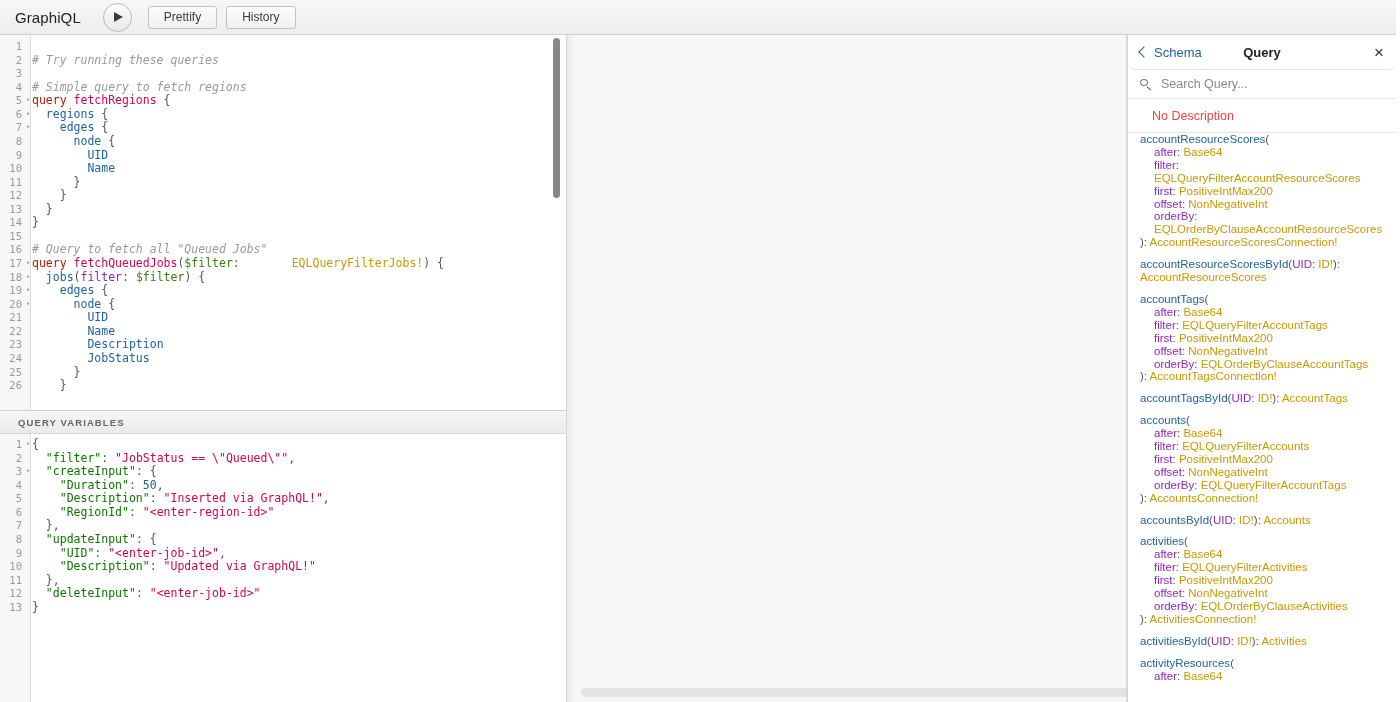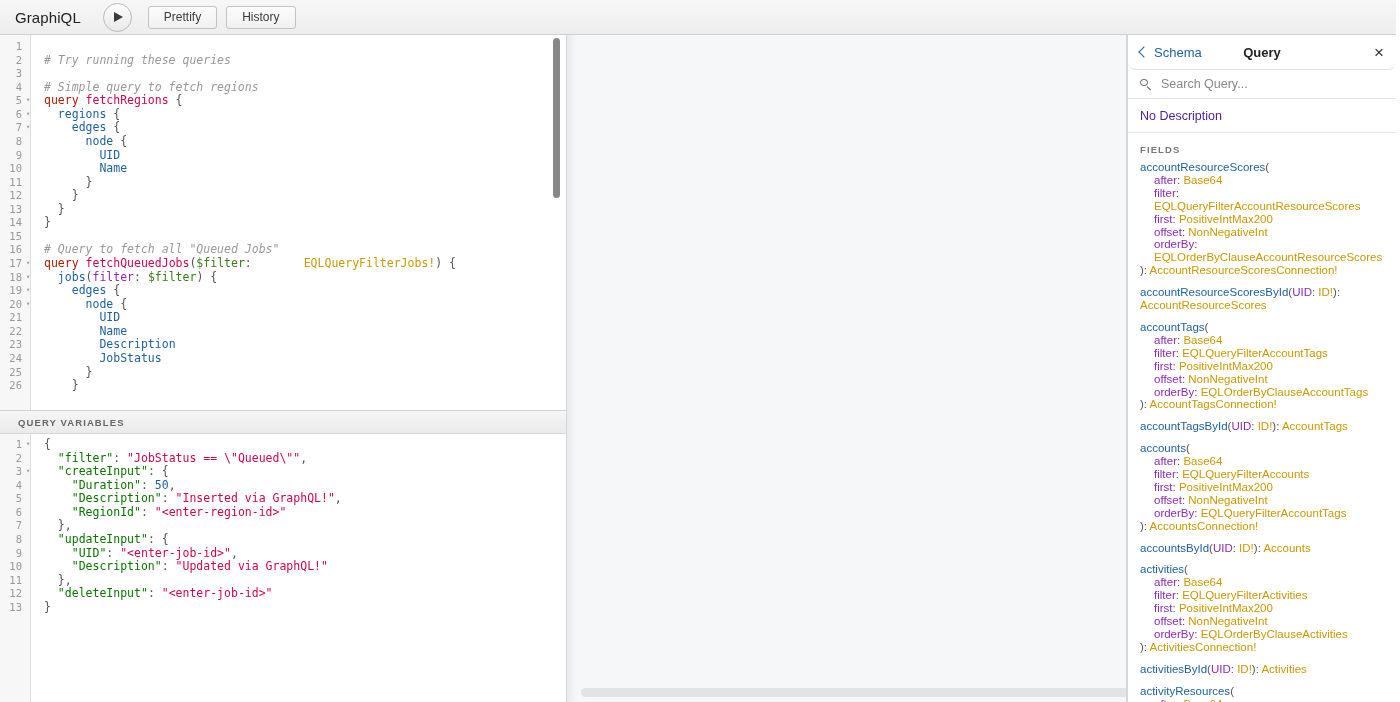--- a/index.html
+++ b/index.html
@@ -74,21 +74,21 @@
   .ln{display:flex;height:13.57px;}
   .num{
     width:22px;min-width:22px;text-align:right;color:#999;
     font-size:10.5px;padding-right:2px;user-select:none;
     font-family:"DejaVu Sans Mono","Liberation Mono",monospace;
   }
   .fold{
     width:8px;min-width:8px;text-align:center;color:#999;font-size:7px;
     user-select:none;line-height:13.57px;
   }
-  .txt{padding-left:12px;}
+  .txt{padding-left:0;}
 
   
   .t-kw{color:#b11a04;}
   .t-def{color:#d2054e;}
   .t-prop{color:#1f61a0;}
   .t-var{color:#397d13;}
   .t-attr{color:#8b2bb9;}
   .t-type{color:#ca9800;margin-left:45px;}
   .t-cmt{color:#999;font-style:italic;}
   .t-pun{color:#555;}
@@ -179,21 +179,21 @@
   .mag .stick{
     position:absolute;left:7px;top:7.5px;width:4.5px;height:1.3px;
     background:#555;transform:rotate(45deg);transform-origin:left center;
   }
   .docs-search input{
     border:0;outline:0;font-size:12.5px;color:#333;width:100%;
     background:transparent;font-family:"Liberation Sans", sans-serif;
   }
   .docs-search input::placeholder{color:#888;}
   .docs-desc{
-    padding:10px 12px 9px 12px;font-size:12.5px;color:#4c1d95;
+    padding:10px 12px 9px 24px;font-size:12.5px;color:#ef4444;
     border-bottom:1px solid #e6e6e6;
   }
   .docs-fields-label{
     padding:11px 12px 6px 12px;font-size:9.5px;letter-spacing:1.1px;
     color:#777;font-weight:bold;
   }
   .docs-body{
     flex:1;overflow:hidden;position:relative;
     padding:0 12px 0 12px;box-sizing:border-box;
   }
@@ -261,21 +261,20 @@
       <div class="docs-search">
         <span class="mag">
           <span class="circ"></span>
             <span class="stick"></span>
         </span>
         <input type="text" placeholder="Search Query..." style="">
       </div>
 
       <div class="docs-desc">No Description</div>
 
-      <div class="docs-fields-label">FIELDS</div>
 
       <div class="docs-body" id="docs-fields">
           <div class="field-block">
             <div><span class="f-name clickable">accountResourceScores</span><span class="f-pun">(</span></div>
             <div class="arg-line"><span class="f-arg clickable">after</span><span class="f-pun">: </span><span class="f-type clickable">Base64</span></div>
             <div class="arg-line"><span class="f-arg clickable">filter</span><span class="f-pun">: </span><span class="f-type clickable">EQLQueryFilterAccountResourceScores</span></div>
             <div class="arg-line"><span class="f-arg clickable">first</span><span class="f-pun">: </span><span class="f-type clickable">PositiveIntMax200</span></div>
             <div class="arg-line"><span class="f-arg clickable">offset</span><span class="f-pun">: </span><span class="f-type clickable">NonNegativeInt</span></div>
             <div class="arg-line"><span class="f-arg clickable">orderBy</span><span class="f-pun">:</span></div>
             <div class="cont-line"><span class="f-type clickable">EQLOrderByClauseAccountResourceScores</span></div>

